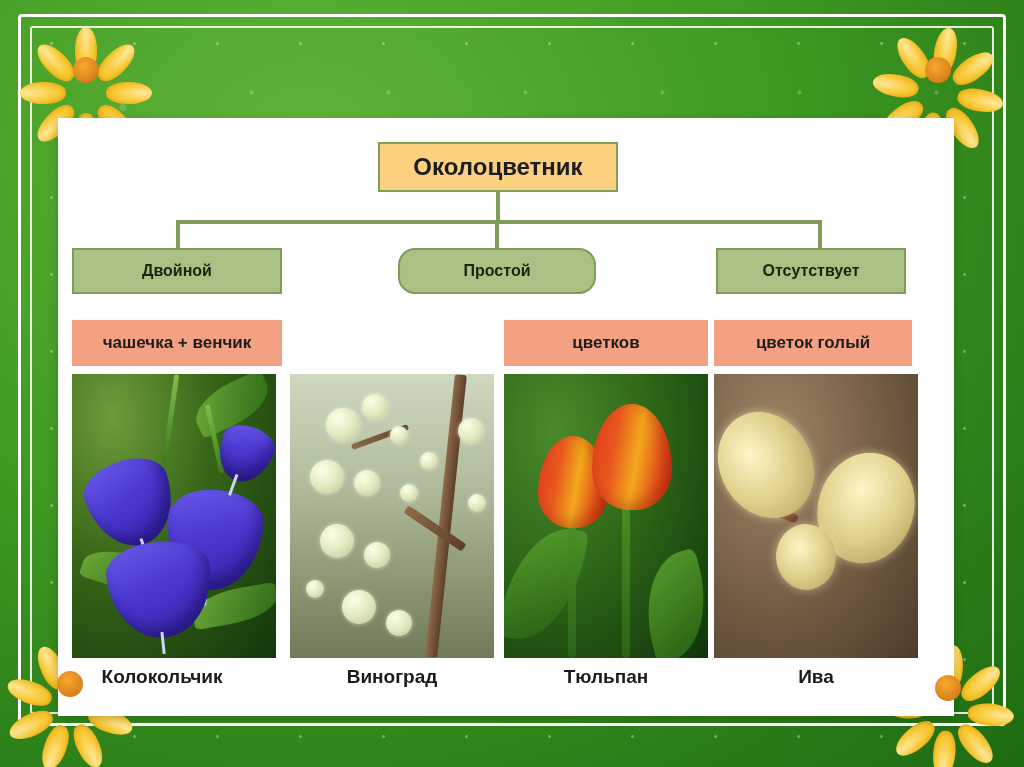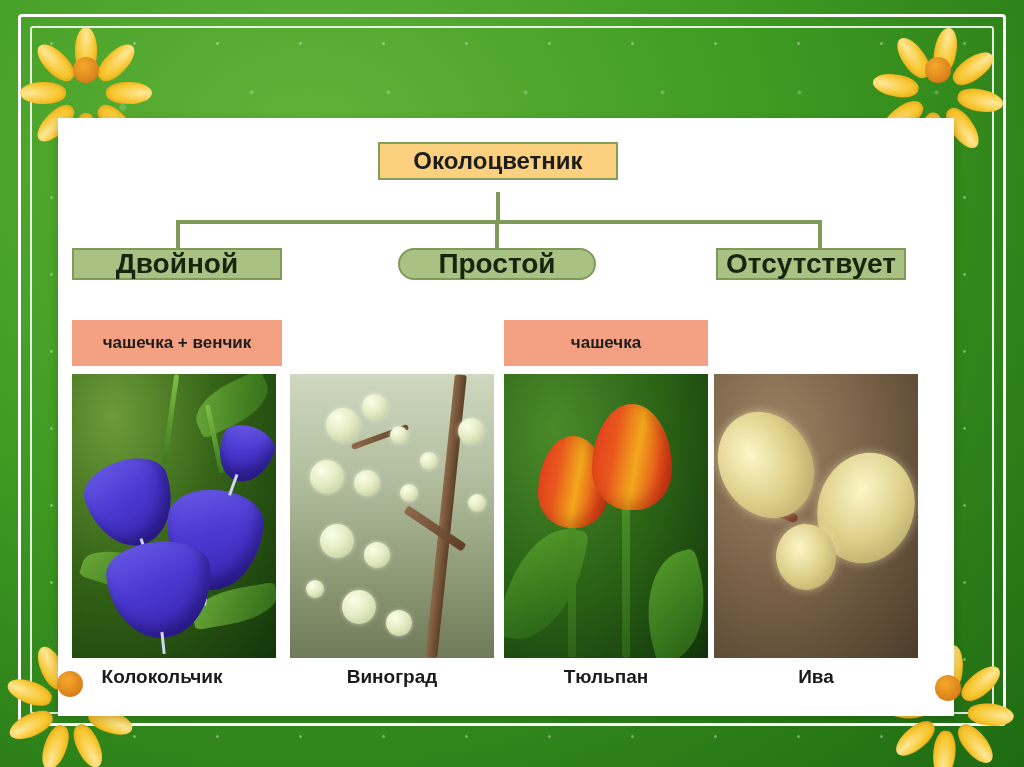--- a/index.html
+++ b/index.html
@@ -125,31 +125,31 @@
     display: flex;
     align-items: center;
     justify-content: center;
     font-weight: bold;
     color: #15250e;
   }
   .node-root {
     left: 320px;
     top: 24px;
     width: 240px;
-    height: 38px;
+    height: 50px;
     background: #fbd17f;
     border: 2px solid #7fa05a;
     font-size: 24px;
     color: #1d1d1d;
   }
   .node-l2 {
-    height: 32px;
+    height: 46px;
     background: #a9c183;
     border: 2px solid #7f9b58;
-    font-size: 28px;
+    font-size: 16px;
   }
   .n-double { left: 14px; top: 130px; width: 210px; }
   .n-simple { left: 340px; top: 130px; width: 198px; border-radius: 17px; }
   .n-absent { left: 658px; top: 130px; width: 190px; }
 
   .node-l3 {
     height: 46px;
     background: #f4a183;
     font-size: 17px;
     color: #1d1d1d;
@@ -363,21 +363,22 @@
       <div class="connector" style="left:118px; top:102px; width:646px; height:4px;"></div>
       <div class="connector" style="left:118px; top:102px; width:4px; height:28px;"></div>
       <div class="connector" style="left:437px; top:102px; width:4px; height:28px;"></div>
       <div class="connector" style="left:760px; top:102px; width:4px; height:28px;"></div>
 
       <div class="node node-l2 n-double">Двойной</div>
       <div class="node node-l2 n-simple">Простой</div>
       <div class="node node-l3 n-c1">чашечка + венчик</div>
 
       <div class="node node-l2 n-absent">Отсутствует</div>
-      <div class="node node-l3 n-c3">чашечка</div>
+      <div class="node node-l3 n-c3">цветков</div>
+      <div class="node node-l3 n-c4">цветок голый</div>
 
       <div class="photo p1">
         <div class="ph bg-bell"></div>
         <div class="bell-leaf" style="left:120px; top:10px; width:80px; height:40px; transform:rotate(-25deg);"></div>
         <div class="bell-leaf" style="left:10px; top:180px; width:90px; height:36px; transform:rotate(18deg);"></div>
         <div class="bell-leaf" style="left:120px; top:215px; width:86px; height:34px; transform:rotate(-10deg);"></div>
         <div class="bell-stem" style="left:96px; top:0px; height:90px; transform:rotate(8deg);"></div>
         <div class="bell-stem" style="left:140px; top:30px; height:70px; transform:rotate(-12deg);"></div>
         <div class="bell" style="left:16px; top:86px; width:86px; height:86px; transform:rotate(-18deg);"></div>
         <div class="bell" style="left:94px; top:116px; width:96px; height:100px; transform:rotate(6deg);"></div>

